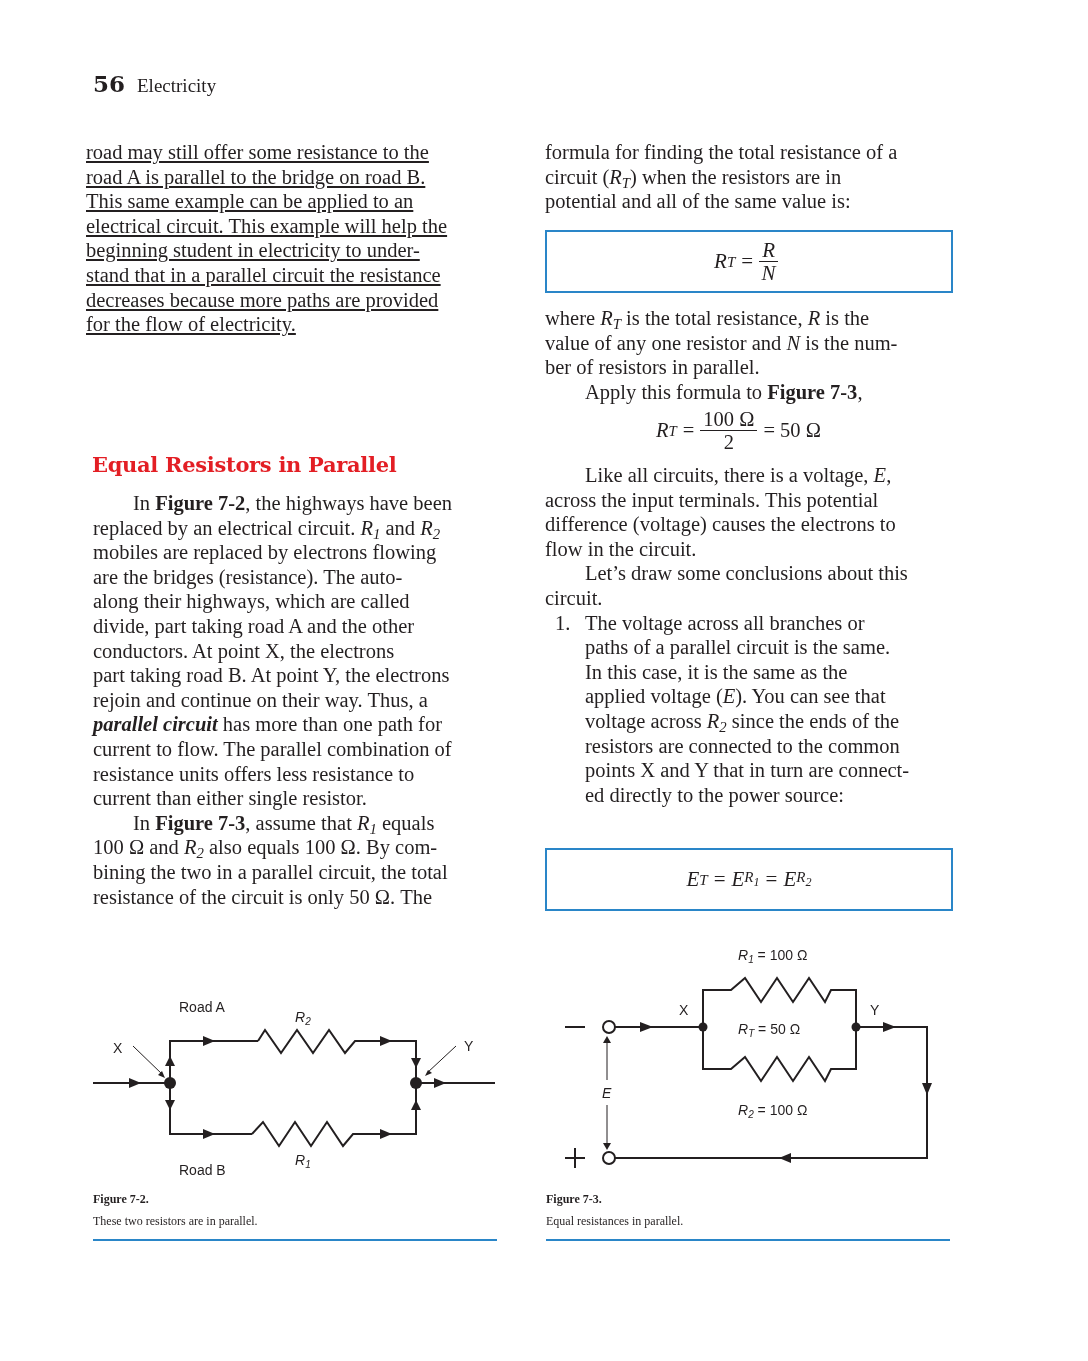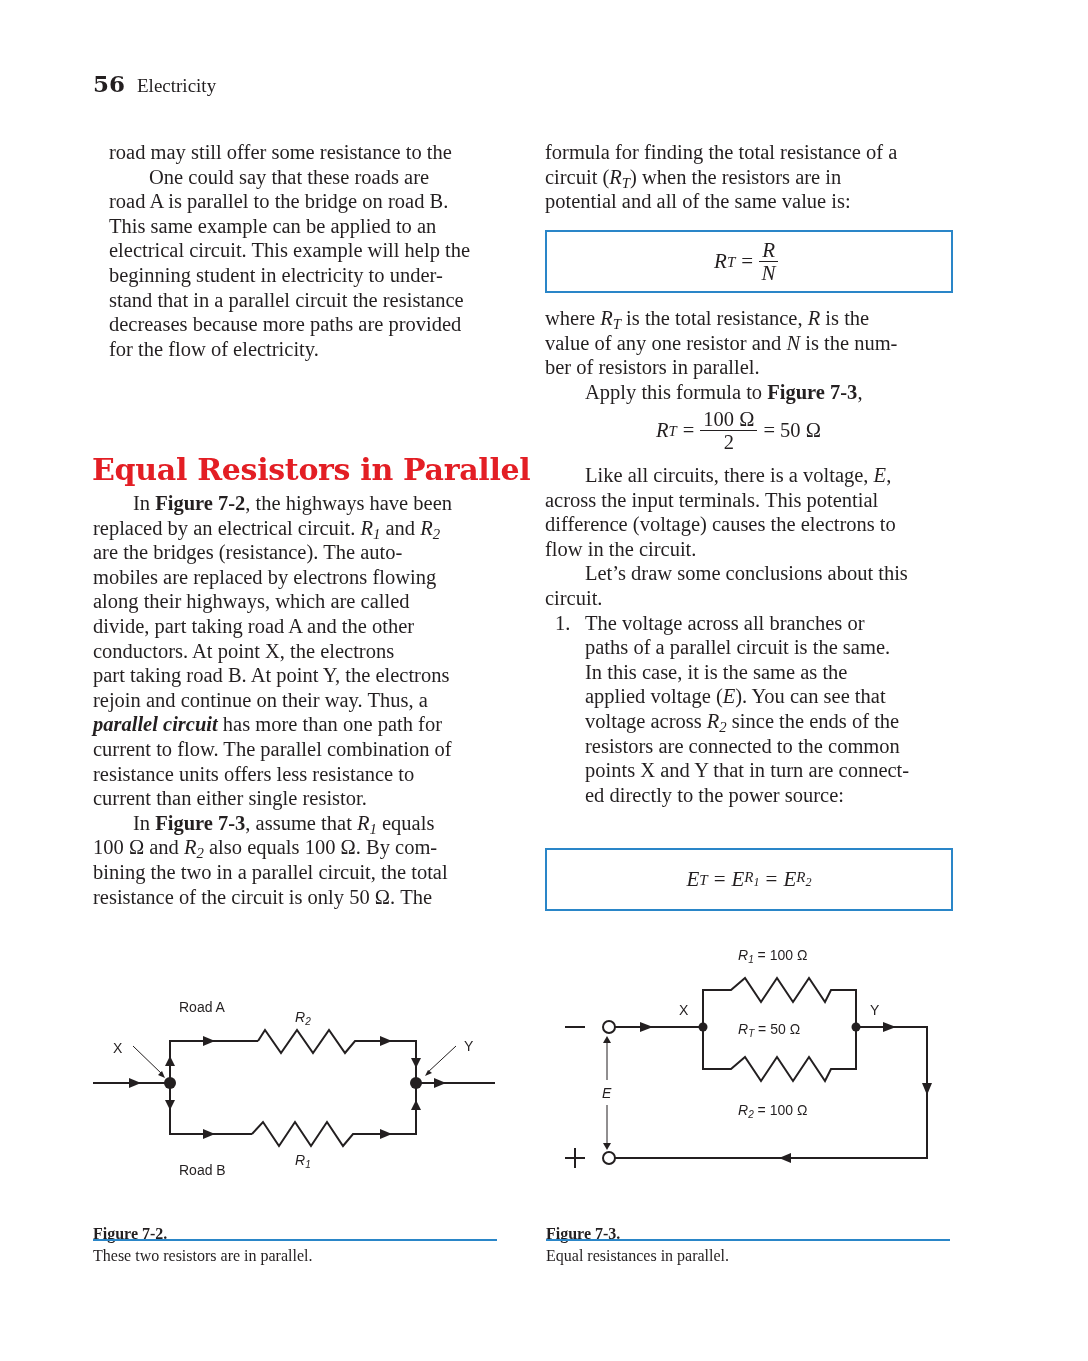--- a/index.html
+++ b/index.html
@@ -6,64 +6,63 @@
   body { width: 1088px; height: 1361px; position: relative; overflow: hidden;
          font-family: "Liberation Serif", "DejaVu Serif", serif; color: #231f20; }
   .hdr { position: absolute; left: 93px; top: 70px; white-space: nowrap; text-align: right; }
   .hdr .num { font-weight: bold; font-size: 23px; font-family: "DejaVu Serif", serif; }
   .hdr .ttl { font-size: 19px; margin-left: 12px; }
   .col { position: absolute; font-size: 20.5px; line-height: 24.6px; }
   .col .ln { white-space: nowrap; height: 24.6px; }
   .ind { padding-left: 40px; }
   .li-ind { padding-left: 40px; }
   .head { position: absolute; left: 92px; top: 452px; font-family: "DejaVu Serif", serif;
-          font-weight: bold; color: #e31e24; font-size: 30px; letter-spacing: -0.3px; white-space: nowrap; }
+          font-weight: bold; color: #e31e24; font-size: 21px; letter-spacing: -0.3px; white-space: nowrap; }
   sub { font-size: 0.72em; vertical-align: -0.3em; line-height: 0; }
   .it { font-style: italic; }
   .b { font-weight: bold; }
   .bi { font-weight: bold; font-style: italic; }
   .box { position: absolute; left: 545px; width: 404px; height: 59px; border: 2px solid #2a86c8;
          display: flex; align-items: center; justify-content: center; font-size: 21px; }
   .frac { display: inline-flex; flex-direction: column; align-items: center; vertical-align: middle; margin: 0 6px; }
   .frac .n { border-bottom: 1px solid #231f20; padding: 0 3px; line-height: 22px; }
   .frac .d { line-height: 22px; }
   .eq2 { position: absolute; left: 656px; top: 408px; font-size: 20.5px; display: flex; align-items: center; white-space: nowrap; }
   .fig { position: absolute; }
-  .cap { position: absolute; font-size: 16px; line-height: 22px; margin-top: 35px; }
+  .cap { position: absolute; font-size: 12px; line-height: 22px; }
   .cap .t { font-weight: bold; }
   .rule { position: absolute; height: 2px; background: #2a86c8; }
   .lbl { font-family: "Liberation Sans", sans-serif; font-size: 14px; fill: #231f20; }
   .lbli { font-family: "Liberation Sans", sans-serif; font-size: 14px; font-style: italic; fill: #231f20; }
 </style>
 </head>
 <body>
 
 <div class="hdr">
   <span class="num">56</span><span class="ttl">Electricity</span>
 </div>
 
-<div class="col" style="left:109px; top:140px;">
+<div class="col" style="left:86px; top:140px;text-decoration:underline;">
   <div class="ln">road may still offer some resistance to the</div>
-  <div class="ln ind">One could say that these roads are</div>
   <div class="ln">road A is parallel to the bridge on road B.</div>
   <div class="ln">This same example can be applied to an</div>
   <div class="ln">electrical circuit. This example will help the</div>
   <div class="ln">beginning student in electricity to under-</div>
   <div class="ln">stand that in a parallel circuit the resistance</div>
   <div class="ln">decreases because more paths are provided</div>
   <div class="ln">for the flow of electricity.</div>
 </div>
 
 <div class="head">Equal Resistors in Parallel</div>
 
 <div class="col" style="left:93px; top:491px;">
   <div class="ln ind"><span>In </span><span class="b">Figure 7-2</span><span>, the highways have been</span></div>
   <div class="ln"><span>replaced by an electrical circuit. </span><span class="it">R</span><sub class="it">1</sub><span> and </span><span class="it">R</span><sub class="it">2</sub></div>
+  <div class="ln">mobiles are replaced by electrons flowing</div>
   <div class="ln">are the bridges (resistance). The auto-</div>
-  <div class="ln">mobiles are replaced by electrons flowing</div>
   <div class="ln">along their highways, which are called</div>
   <div class="ln">divide, part taking road A and the other</div>
   <div class="ln">conductors. At point X, the electrons</div>
   <div class="ln">part taking road B. At point Y, the electrons</div>
   <div class="ln">rejoin and continue on their way. Thus, a</div>
   <div class="ln"><span class="bi">parallel circuit</span><span> has more than one path for</span></div>
   <div class="ln">current to flow. The parallel combination of</div>
   <div class="ln">resistance units offers less resistance to</div>
   <div class="ln">current than either single resistor.</div>
   <div class="ln ind"><span>In </span><span class="b">Figure 7-3</span><span>, assume that </span><span class="it">R</span><sub class="it">1</sub><span> equals</span></div>

